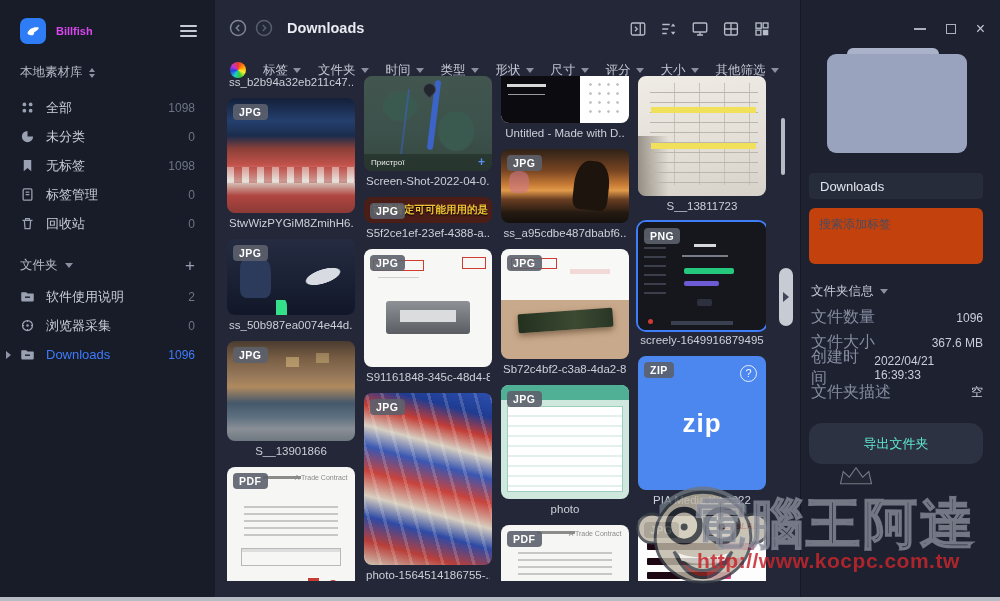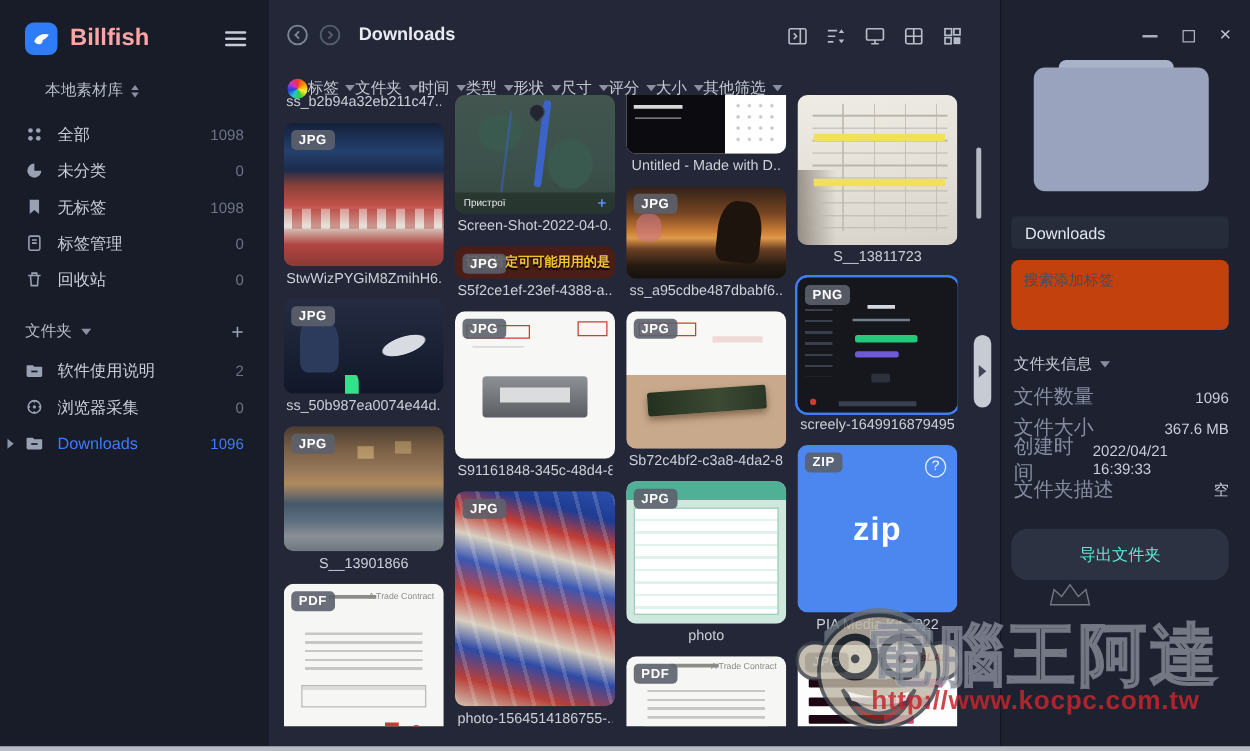--- a/index.html
+++ b/index.html
@@ -5,24 +5,24 @@
 *{margin:0;padding:0;box-sizing:border-box}
 html,body{width:1000px;height:601px;overflow:hidden;font-family:"Liberation Sans","DejaVu Sans",sans-serif;background:#10131c}
 .stage{position:relative;width:1000px;height:601px;overflow:hidden;background:#232737}
 .bottom-strip{position:absolute;left:0;bottom:0;width:1000px;height:4px;background:#b7bbc4;z-index:60}
 
 
 .sidebar{position:absolute;left:0;top:0;width:215px;height:597px;background:#181c29;z-index:5}
 .logo-row{display:flex;align-items:center;padding:18px 18px 0 20px}
 .logo{width:26px;height:26px;border-radius:7px;background:#2e7cf6;display:flex;align-items:center;justify-content:center}
 .logo svg{width:18px;height:18px}
-.app-name{margin-left:10px;font-size:19px;font-weight:bold;color:#fca5a5;flex:1}
+.app-name{margin-left:10px;font-size:11px;font-weight:bold;color:#d946ef;flex:1}
 .hamburger{display:flex;flex-direction:column;gap:3px;cursor:pointer}
 .hamburger i{display:block;width:17px;height:2px;background:#c6cbd6;border-radius:1px}
-.library-row{display:flex;align-items:center;padding:20px 20px 0 36px;color:#b6bcc9;font-size:12.5px}
+.library-row{display:flex;align-items:center;padding:20px 20px 0 20px;color:#b6bcc9;font-size:12.5px}
 .updown{display:inline-flex;flex-direction:column;gap:2px;margin-left:6px}
 .tri-up{width:0;height:0;border-left:3.5px solid transparent;border-right:3.5px solid transparent;border-bottom:4px solid #8a90a2}
 .tri-dn{width:0;height:0;border-left:3.5px solid transparent;border-right:3.5px solid transparent;border-top:4px solid #8a90a2}
 .side-list{margin-top:12px}
 .side-item{display:flex;align-items:center;height:29px;padding:0 20px;cursor:pointer;position:relative}
 .side-item .ic{width:15px;height:15px;color:#9aa1b2;flex:none}
 .side-item .ic svg{width:15px;height:15px;display:block}
 .side-item .lb{flex:1;margin-left:11px;font-size:13px;color:#c9cdd8;white-space:nowrap;overflow:hidden}
 .side-item .ct{font-size:12px;color:#6d7486}
 .side-item.active .lb,.side-item.active .ct{color:#3e7bfa}
@@ -42,21 +42,21 @@
 .search{position:absolute;left:170px;top:18px;width:226px;height:26px;border:1px solid #3b4153;border-radius:6px;background:rgba(0,0,0,.10);display:flex;align-items:center;padding:0 8px}
 .search .mag{width:13px;height:13px;color:#8b92a4;flex:none}
 .search .mag svg{width:13px;height:13px;display:block}
 .search .s-caret{margin-left:3px;border-top-width:4px;border-left-width:3px;border-right-width:3px}
 .search .divider{width:1px;height:14px;background:#3a4052;margin:0 8px 0 7px}
 .search input{flex:1;background:transparent;border:none;outline:none;font-size:12px;color:#c6ccd8;font-family:inherit}
 .search input::placeholder{color:#565e72}
 .tool-icons{position:absolute;right:29px;top:20px;display:flex;gap:13px;color:#b6bcc8}
 .tool-icons .ti{width:18px;height:18px;cursor:pointer}
 .tool-icons .ti svg{width:18px;height:18px;display:block}
-.filters{position:absolute;left:15px;top:62px;display:flex;align-items:center;}
+.filters{position:absolute;left:15px;top:62px;display:flex;gap:17px}
 .color-wheel{width:16px;height:16px;border-radius:50%;background:conic-gradient(#e33 0deg,#f90 60deg,#fe3 110deg,#3c3 160deg,#2cc 210deg,#24d 260deg,#c3c 310deg,#e33 360deg);cursor:pointer}
 .filter-item{display:flex;align-items:center;color:#c3c8d4;font-size:12.5px;cursor:pointer;white-space:nowrap}
 .filter-item .caret{margin-left:5px}
 
 
 .grid{position:absolute;left:12px;top:76px;width:539px;height:505px;overflow:hidden;display:flex;gap:9px}
 .gcol{width:128px;flex:none}
 .card{position:relative;width:128px;border-radius:8px;overflow:hidden;background:#2a2f40;cursor:pointer}
 .card.cut-top{border-radius:0 0 8px 8px}
 .card.selected{outline:2px solid #3f7ef8}

